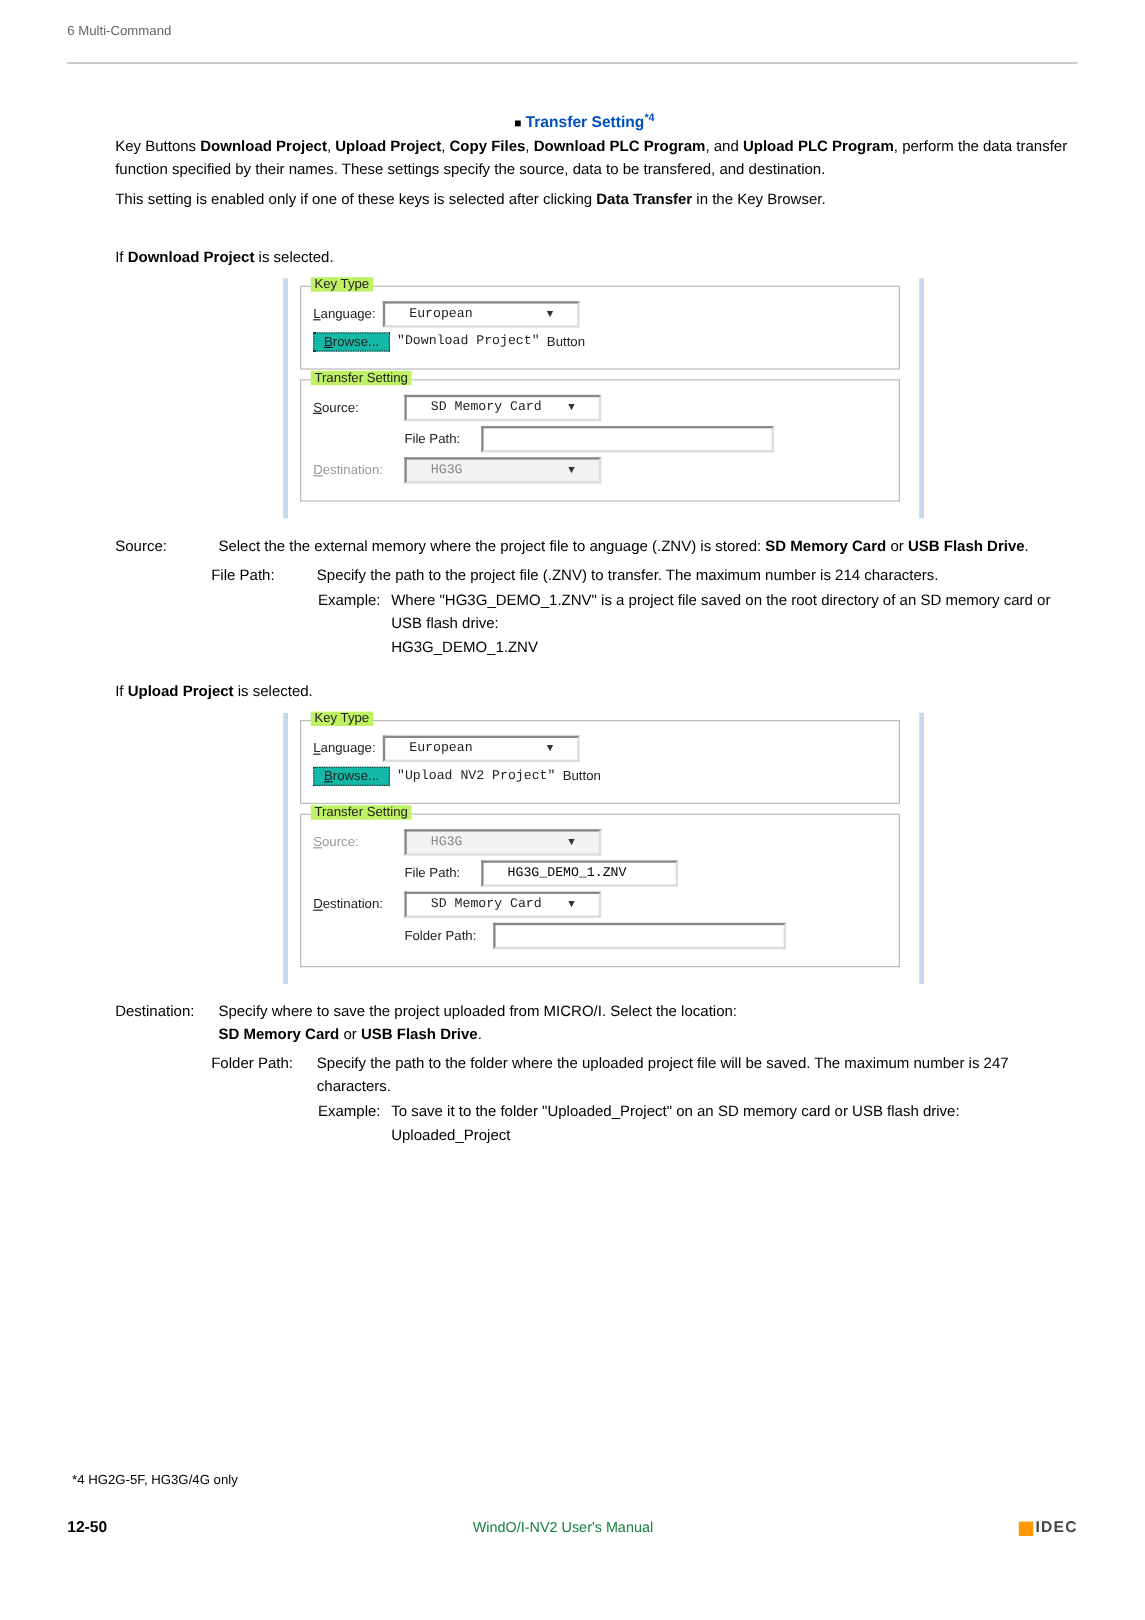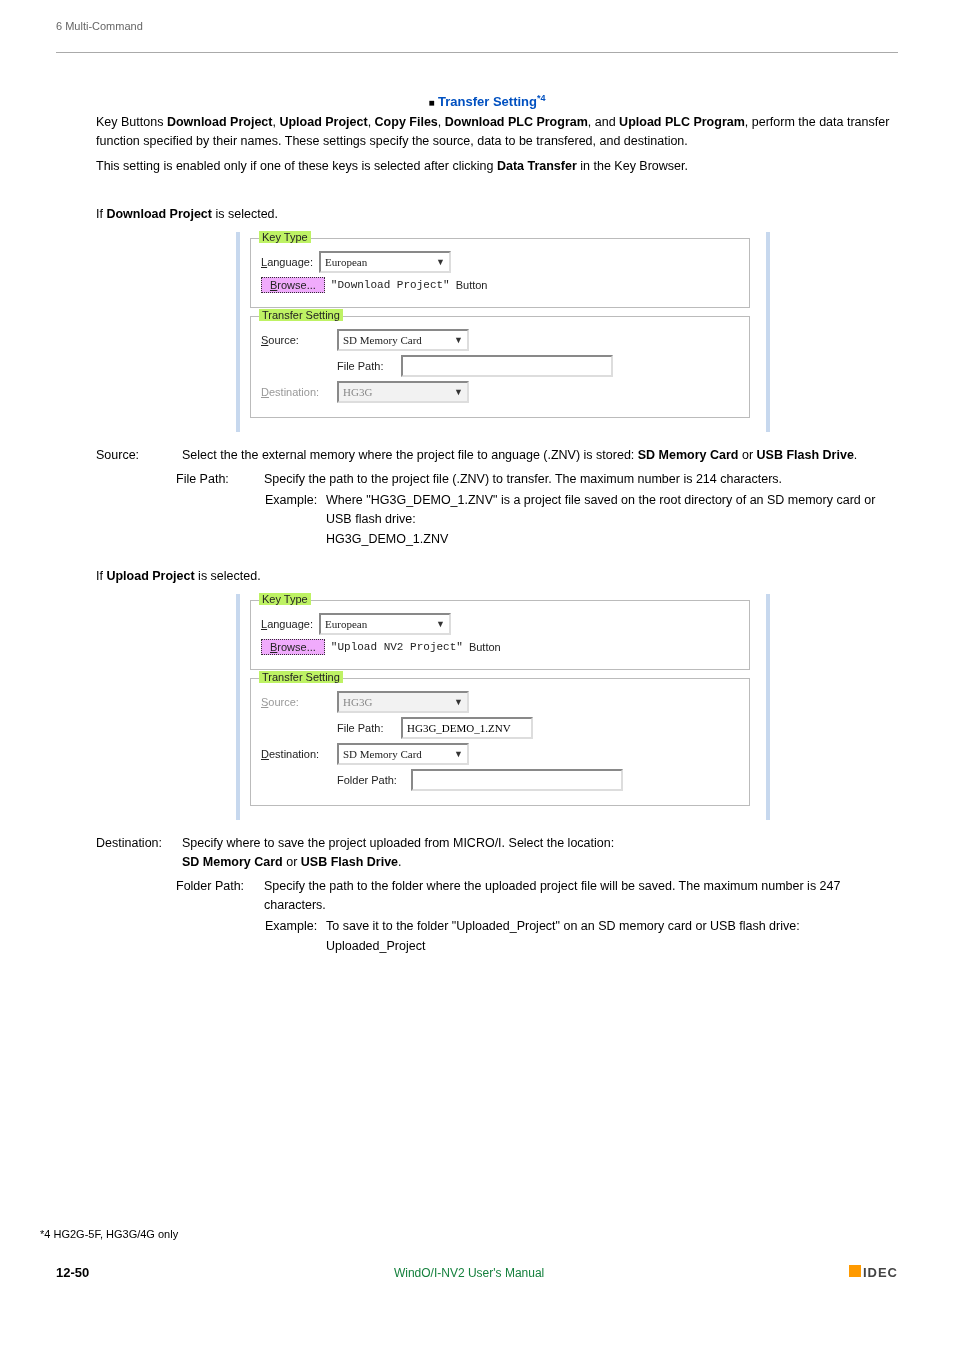--- a/index.html
+++ b/index.html
@@ -81,38 +81,38 @@
     display: flex;
     align-items: center;
     gap: 6px;
     margin: 4px 0;
   }
   .gb-row .lbl {
     width: 70px;
     display: inline-block;
   }
   .win-select, .win-input {
-    font-family: Liberation Serif, serif;
+    font-family: Liberation Mono, monospace;
     font-size: 11px;
     border: 2px inset #ddd;
     background: #fff;
-    padding: 1px 4px;
+    padding: 1px 20px;
     height: 16px;
     box-sizing: content-box;
   }
   .win-select { width: 120px; display:inline-flex; align-items:center; justify-content:space-between;}
   .win-select.disabled { color: #888; background:#f2f2f2;}
   .win-input { width: 200px; }
   .win-input.sm { width: 120px; }
   .dd-arrow { font-size:9px; color:#333; }
   .win-btn {
     font-family: "MS Sans Serif", Tahoma, sans-serif;
     font-size: 11px;
     border: 1px dotted #333;
-    background: #f0abfc;
+    background: #14b8a6;
     padding: 1px 8px;
   }
   .disabled-text { color: #999; }
   .def-block {
     margin-left: 40px;
     margin-top: 6px;
     display: flex;
     gap: 12px;
     line-height: 1.55;
   }
@@ -130,37 +130,37 @@
     margin-left: 209px;
     margin-top: 2px;
     display: flex;
     gap: 5px;
     line-height: 1.55;
   }
   .ex-label { width: 56px; flex-shrink:0; }
   .footnote {
     position: absolute;
     bottom: 60px;
-    left: 40px;
+    left: 60px;
     font-size: 11px;
   }
   .footer {
     position: absolute;
     bottom: 20px;
     left: 56px;
     right: 56px;
     display: flex;
     align-items: center;
     justify-content: space-between;
   }
   .page-num { font-weight: bold; font-size: 13px; text-align: center; }
   .footer-center { font-size: 12px; color: #15803d; }
   .idec-logo {
     display: flex;
-    align-items: flex-start;
+    align-items: flex-end;
     gap: 2px;
     font-family: Arial, sans-serif;
     font-weight: bold;
     font-size: 13px;
     letter-spacing: 1px;
     color: #444;
   }
   .idec-square { width: 12px; height: 12px; background: #ff9a00; display:inline-block; }
 </style>
 </head>

